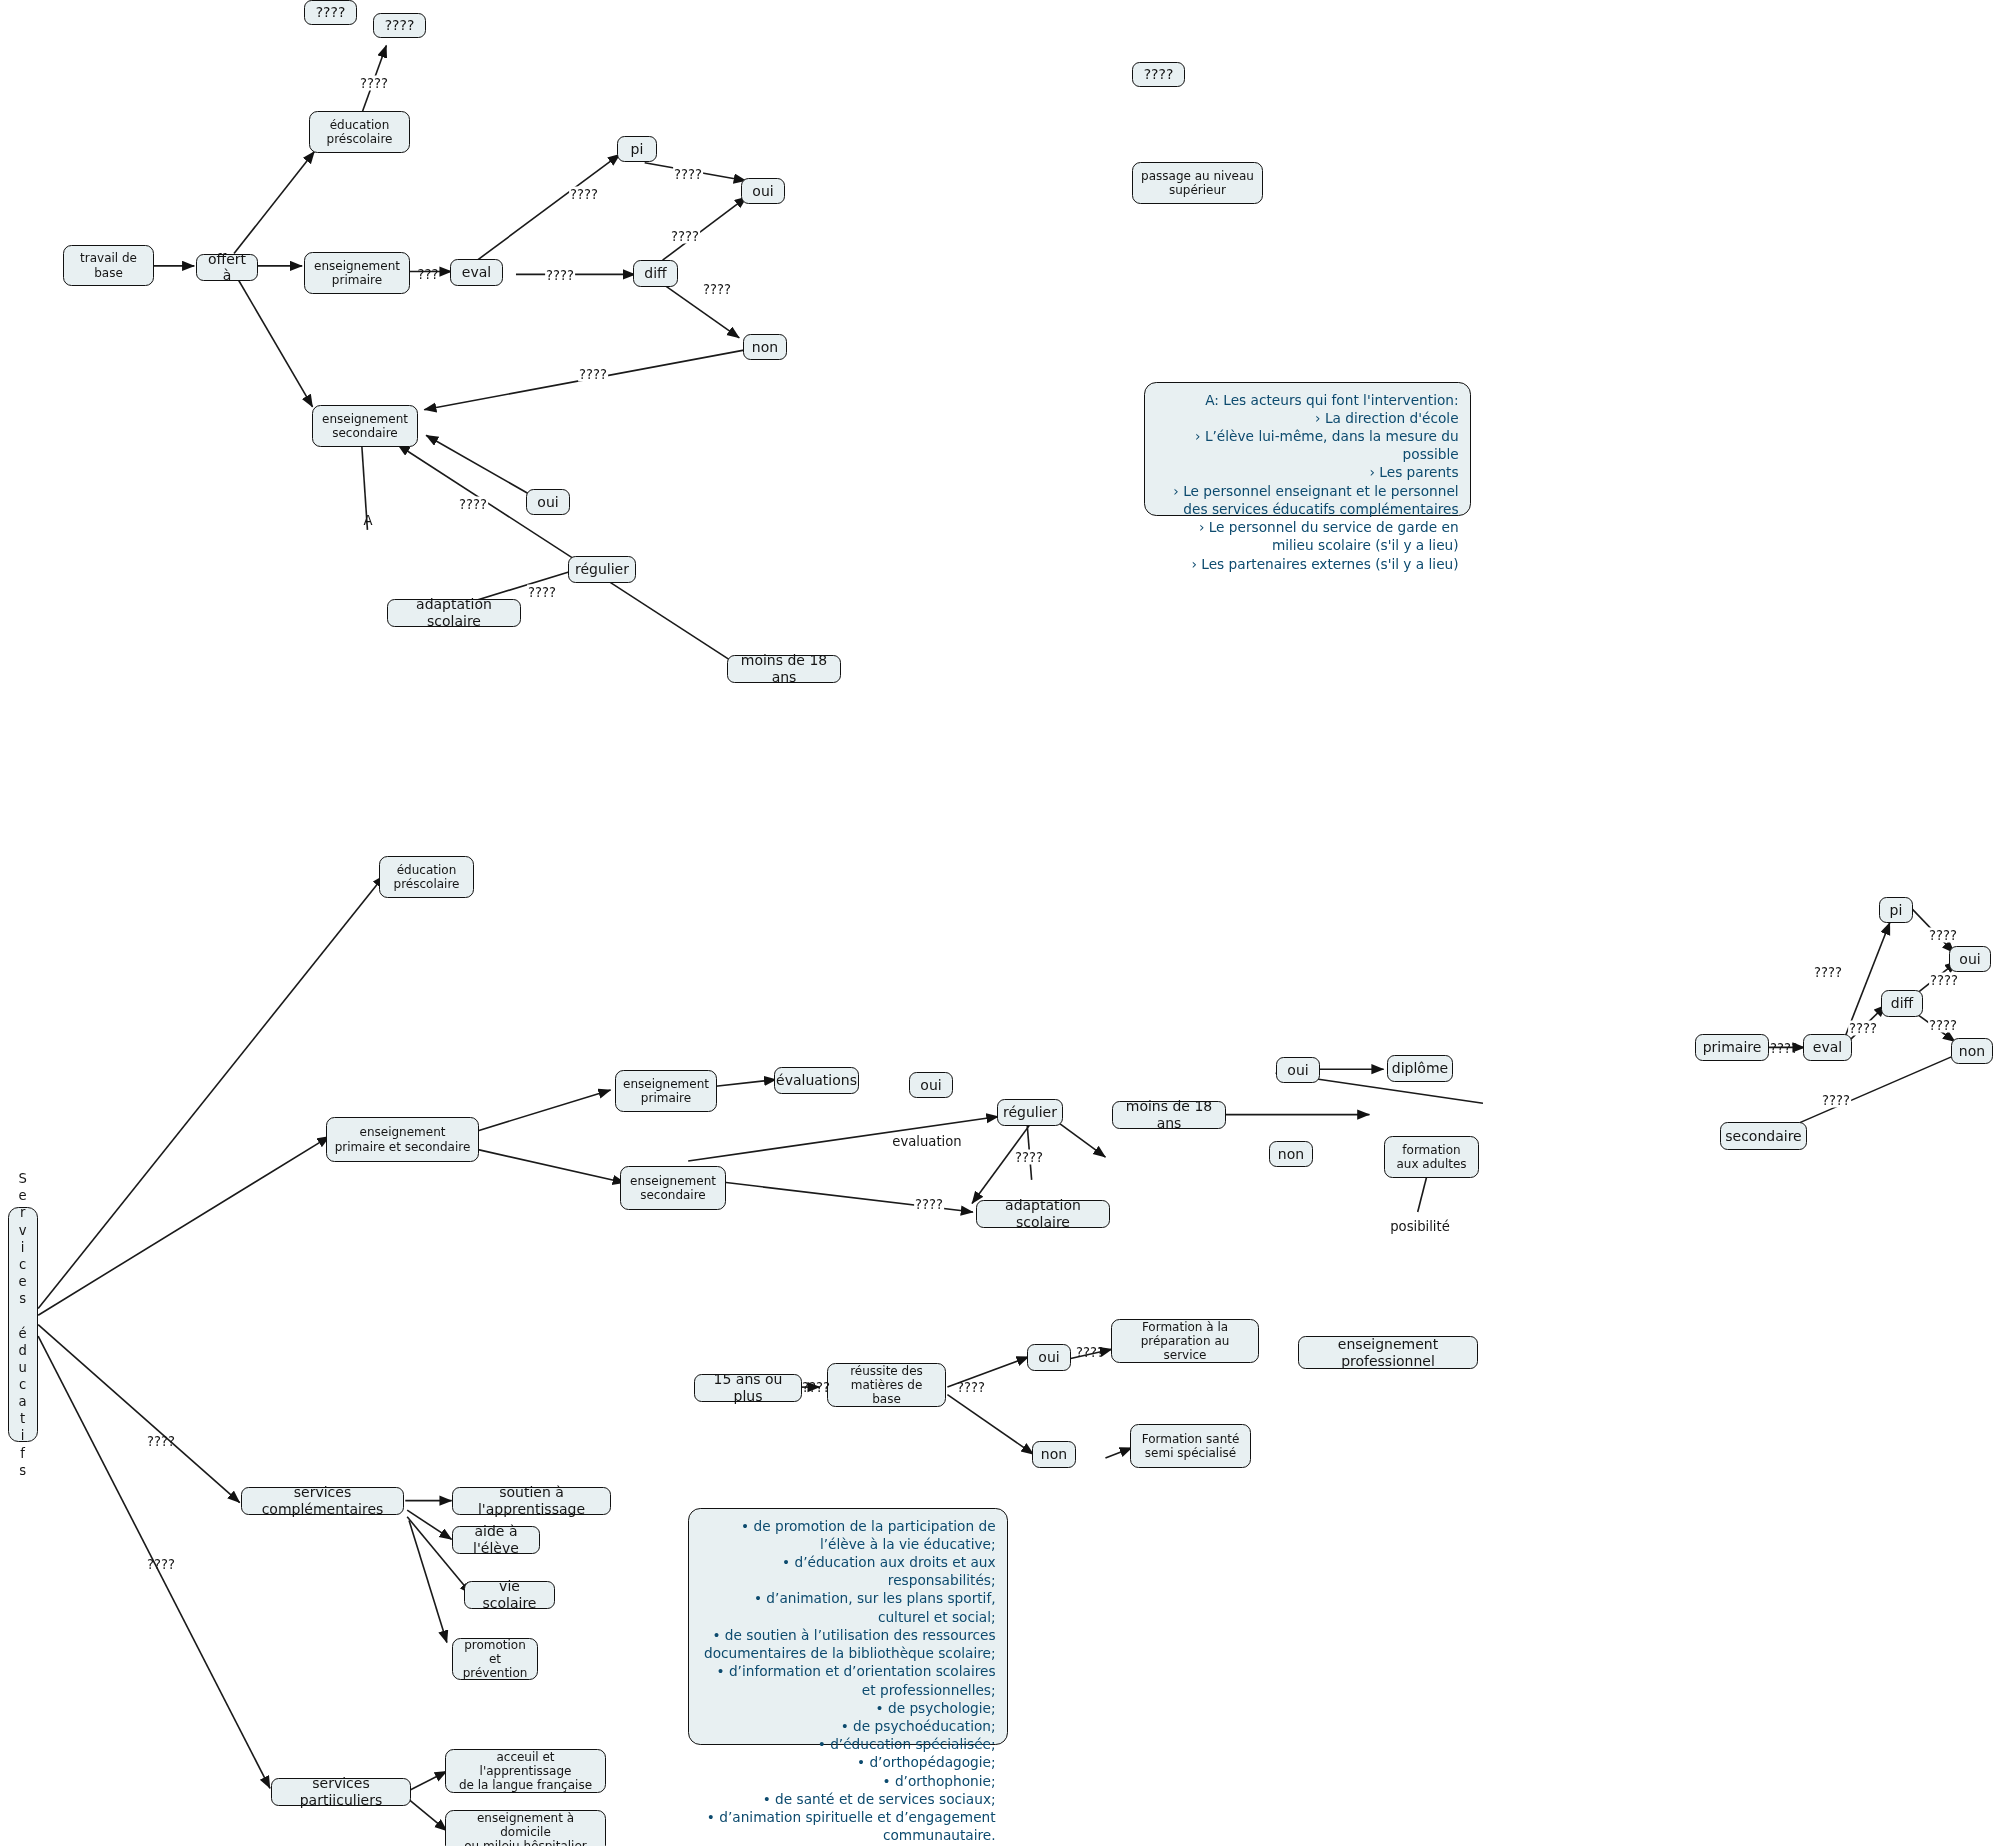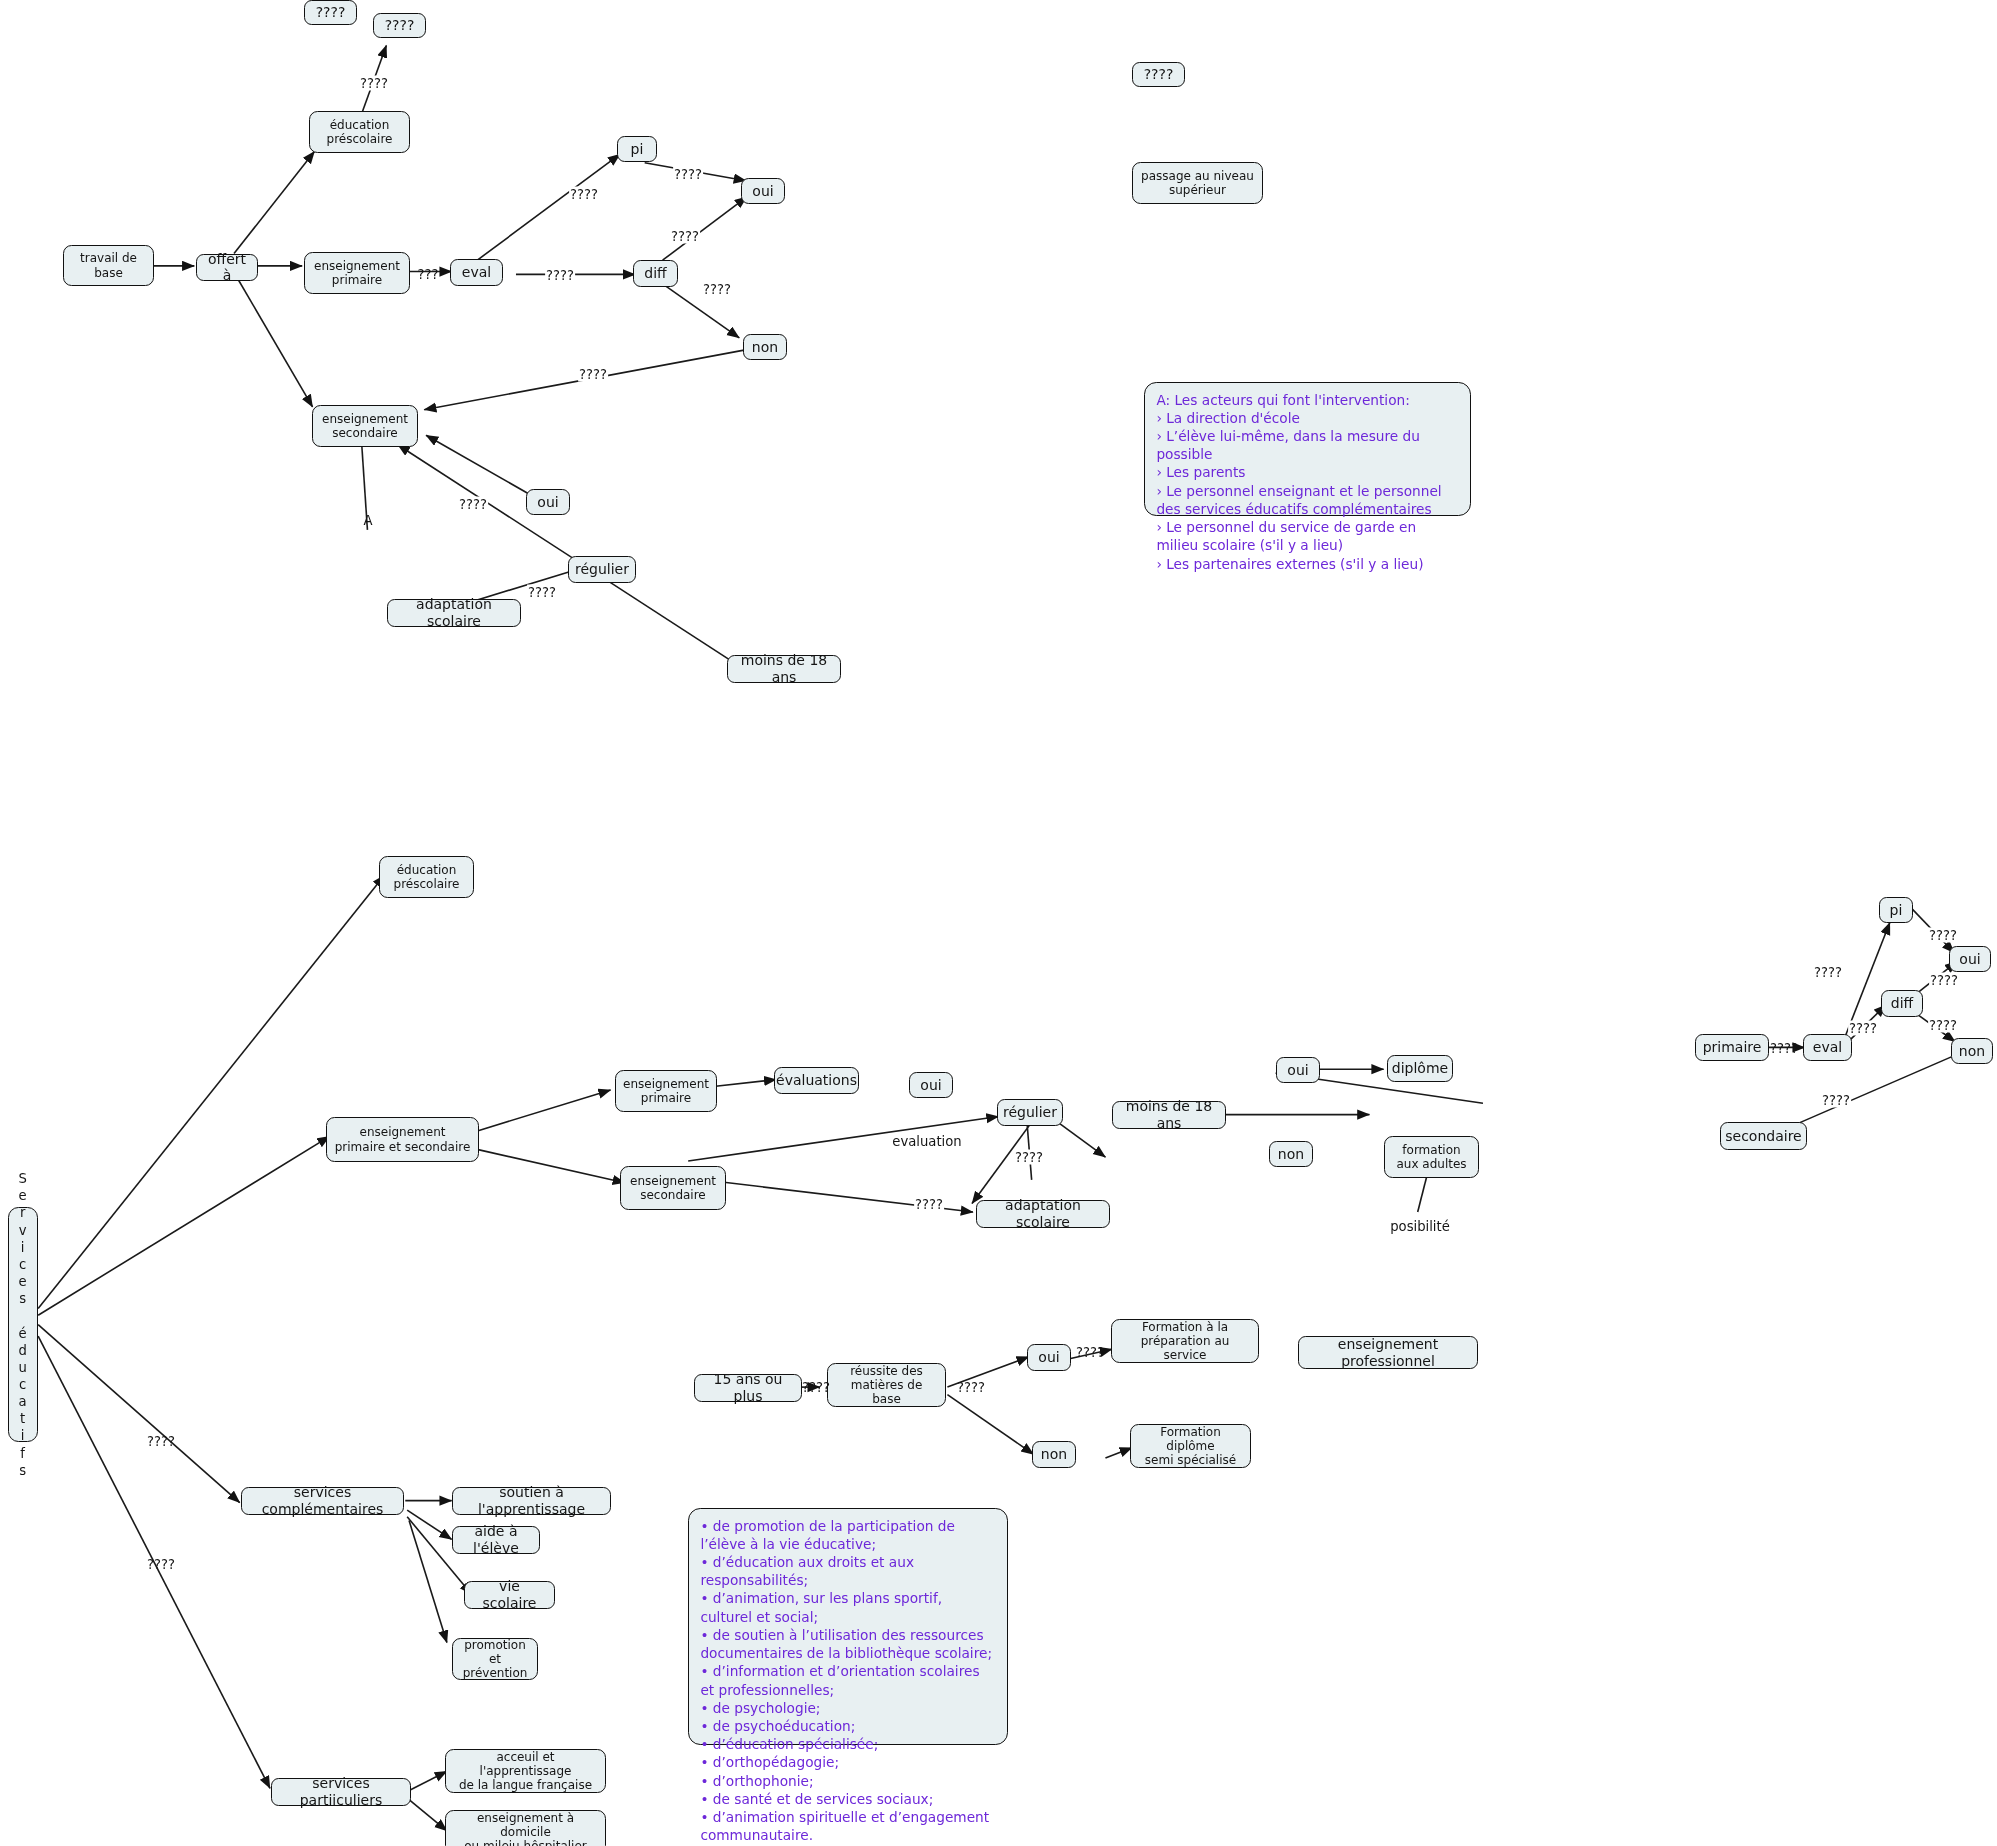--- a/index.html
+++ b/index.html
@@ -24,24 +24,24 @@
     white-space:pre-line;
     z-index:3;
   }
   .node.small{font-size:14px;border-radius:7.6px;}
   .note{
     position:absolute;
     box-sizing:border-box;
     background:#e8f0f2;
     border:1.2px solid #111111;
     border-radius:12.3px;
-    color:#6d28d9;
+    color:#0c4a6e;
     font-size:13.7px;
     line-height:1.33;
-    text-align:left;
+    text-align:right;
     padding:7.6px 11.4px;
     white-space:pre-line;
     z-index:3;
   }
   .vlabel{
     position:absolute;
     box-sizing:border-box;
     background:#e8f0f2;
     border:1.2px solid #111111;
     border-radius:10.4px;
@@ -231,21 +231,21 @@
   <div class="node small" style="left:1298px;top:1336px;width:180px;height:33px;">enseignement professionnel</div>
 
   <div class="node small" style="left:694px;top:1374px;width:108px;height:28px;">15 ans ou plus</div>
   <div class="elabel nobg" style="left:816px;top:1387px;">????</div>
   <div class="node" style="left:827px;top:1363px;width:119px;height:44px;">réussite des
 matières de base</div>
   <div class="elabel nobg" style="left:971px;top:1387px;">????</div>
   <div class="node small" style="left:1027px;top:1344px;width:44px;height:26.5px;">oui</div>
   <div class="elabel nobg" style="left:1090px;top:1352px;">????</div>
   <div class="node small" style="left:1032px;top:1441px;width:44px;height:26.5px;">non</div>
-  <div class="node" style="left:1130px;top:1424px;width:121px;height:44px;">Formation diplôme
+  <div class="node" style="left:1130px;top:1424px;width:121px;height:44px;">Formation santé
 semi spécialisé</div>
 
   <div class="elabel nobg" style="left:161px;top:1441px;">????</div>
   <div class="node small" style="left:241px;top:1487px;width:163px;height:28px;">services complémentaires</div>
   <div class="node small" style="left:452px;top:1487px;width:159px;height:28px;">soutien à l'apprentissage</div>
   <div class="node small" style="left:452px;top:1526px;width:88px;height:28px;">aide à l'élève</div>
   <div class="node small" style="left:464px;top:1581px;width:91px;height:28px;">vie scolaire</div>
   <div class="node" style="left:452px;top:1638px;width:86px;height:42px;">promotion et
 prévention</div>
 

